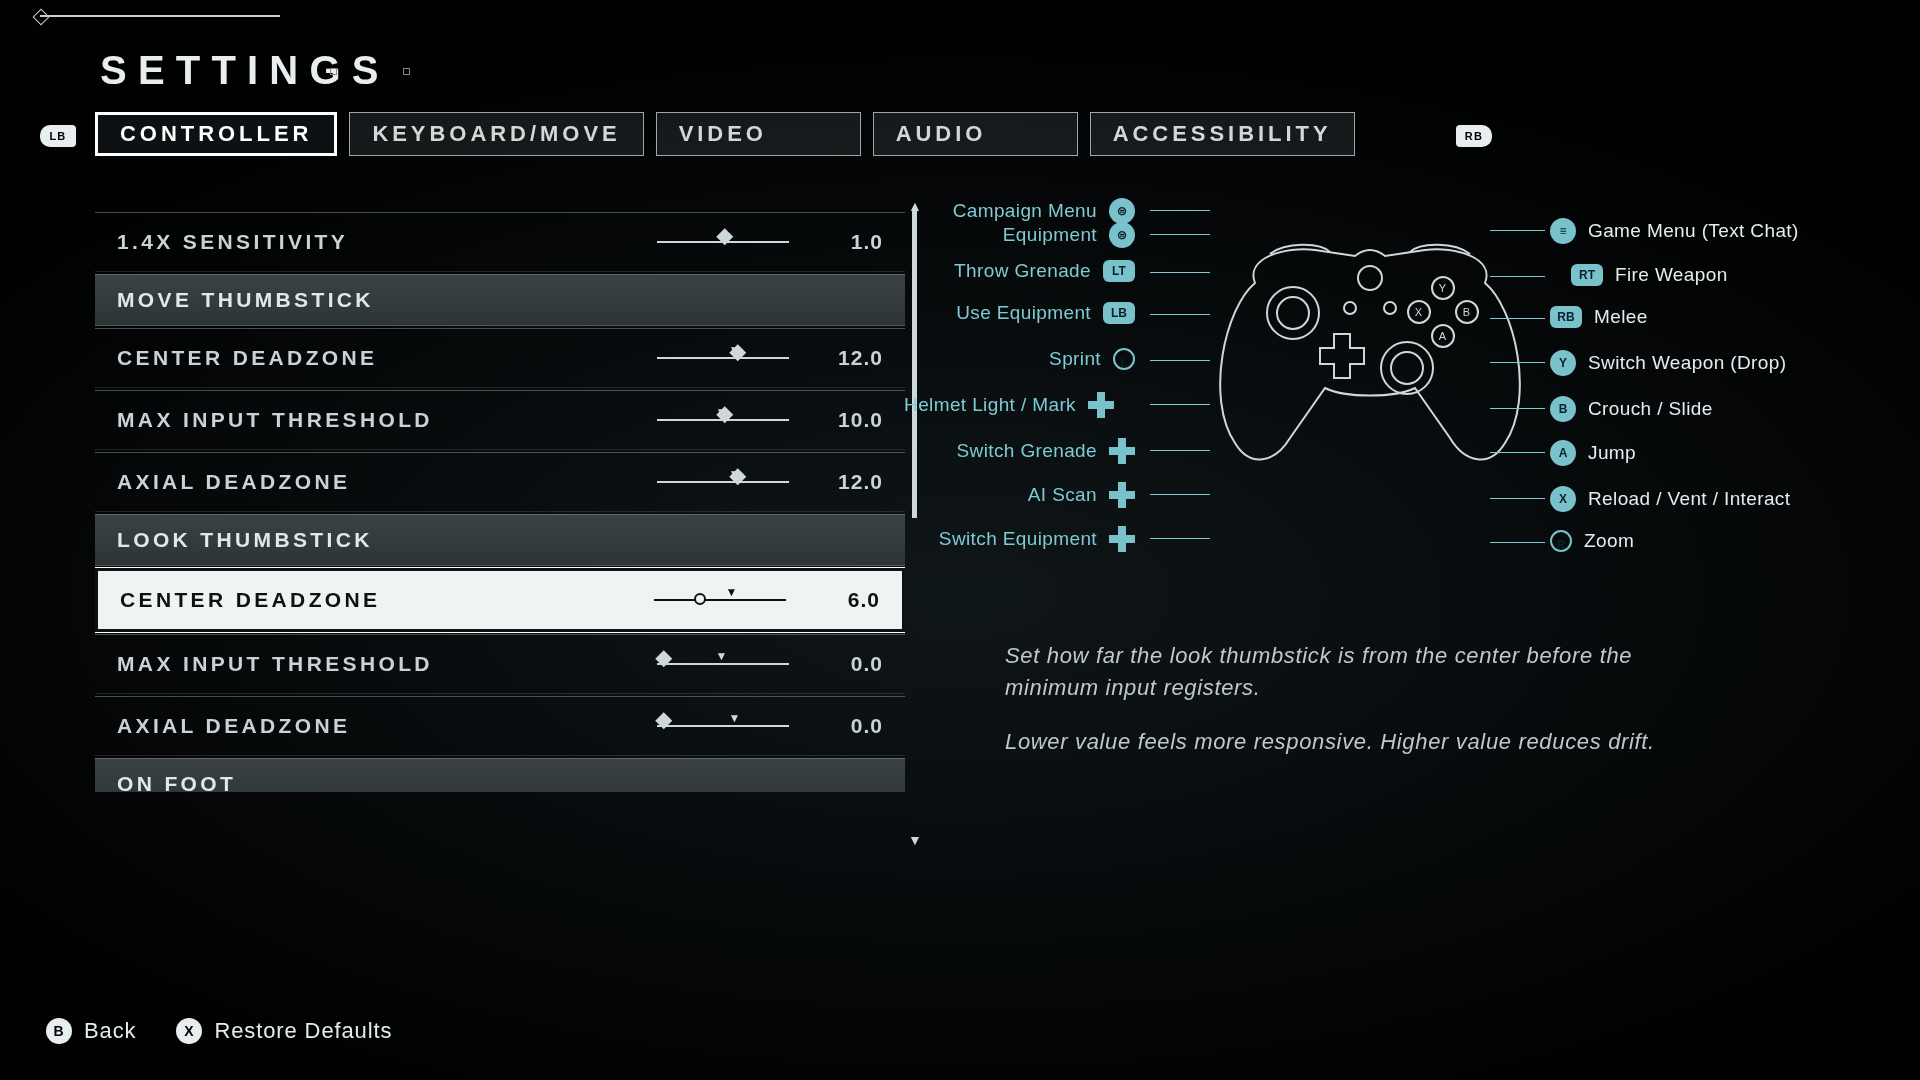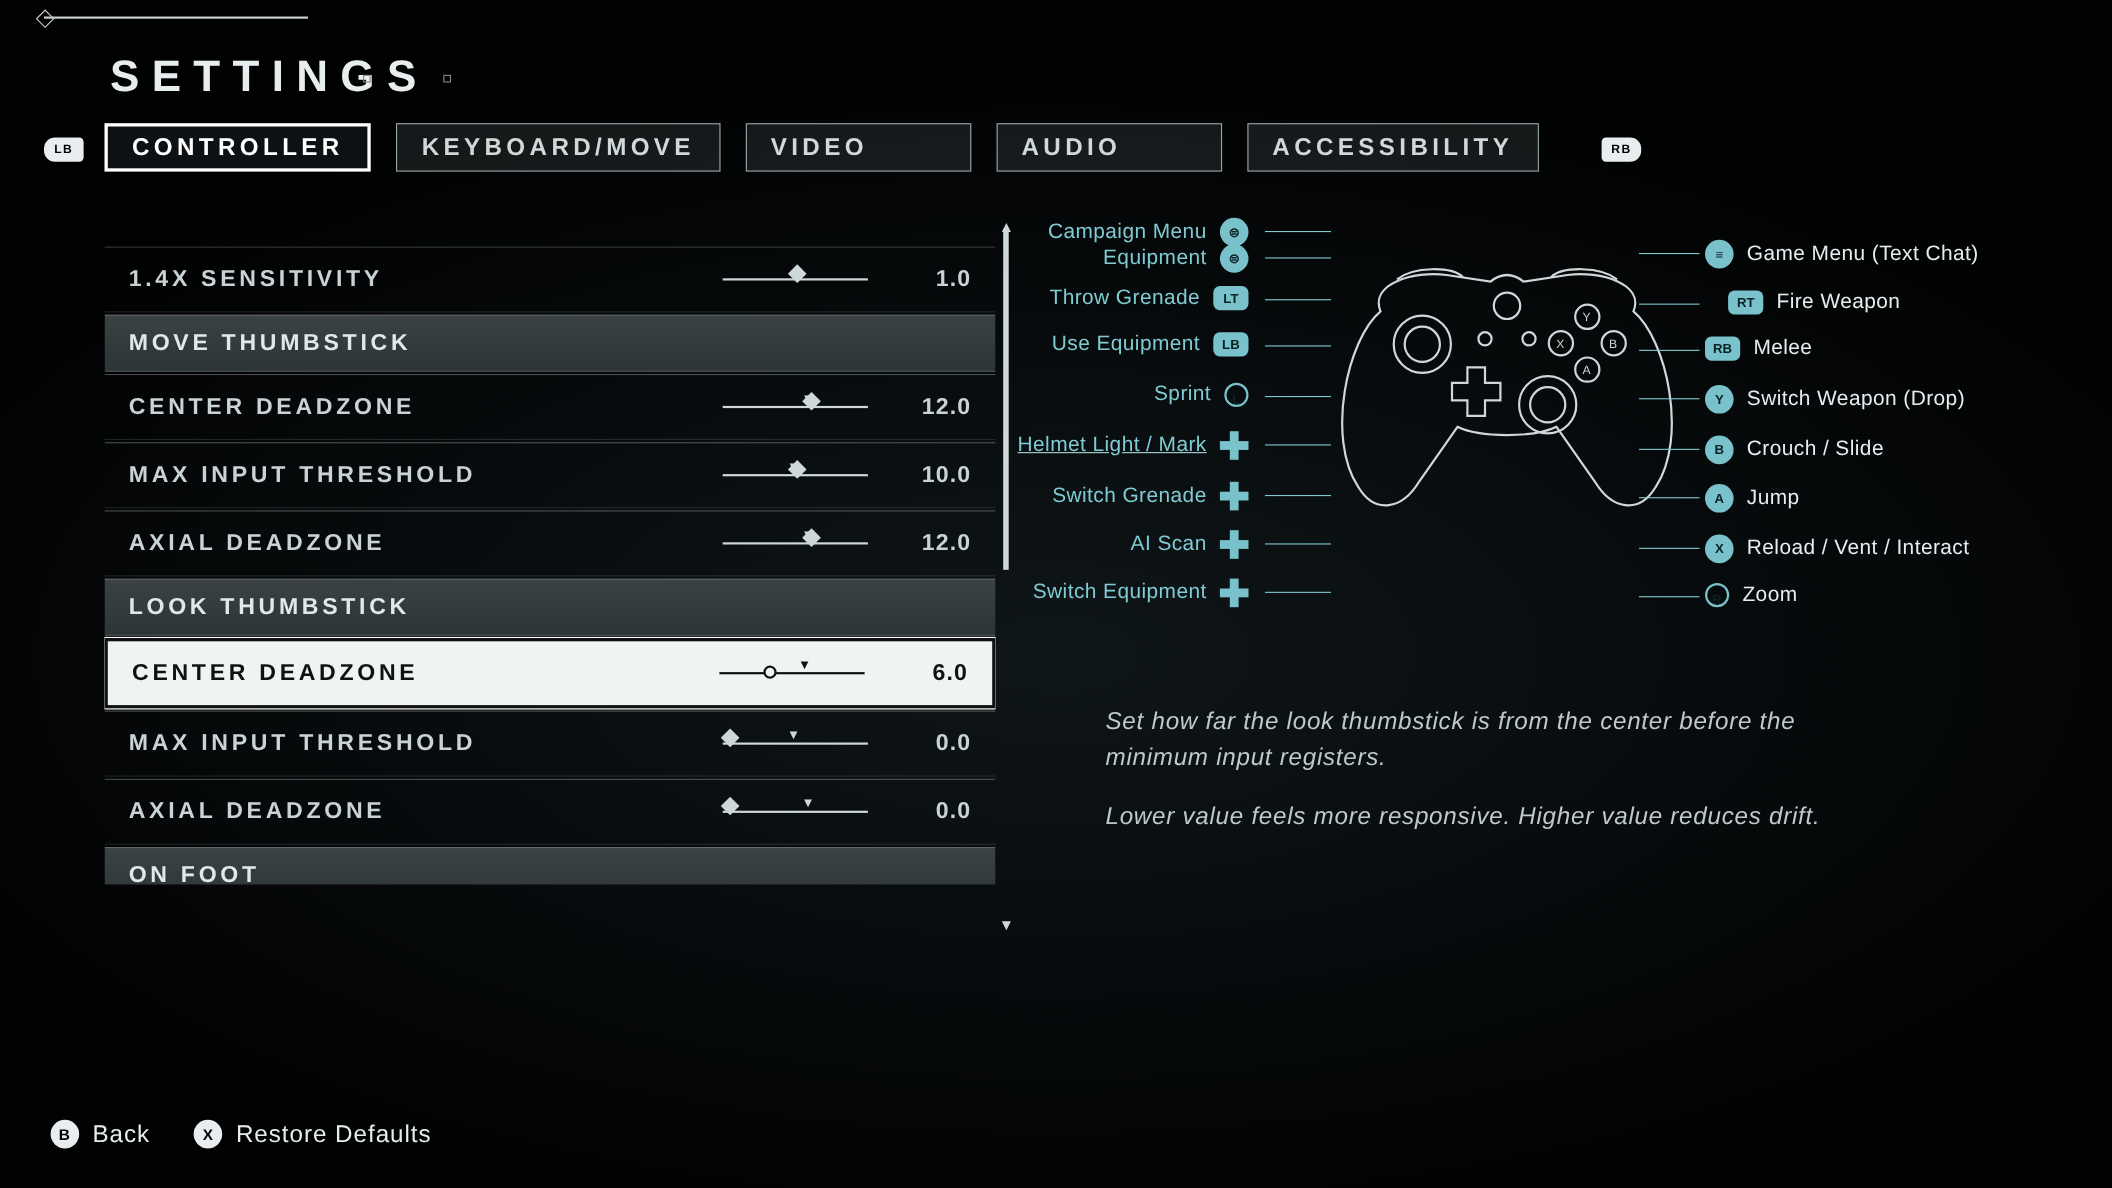--- a/index.html
+++ b/index.html
@@ -36,37 +36,37 @@
 
 .bumper {
   position:absolute; width:36px; height:22px; background:#e8eef0; color:#000;
   font-size:11px; font-weight:700; text-align:center; line-height:22px;
   border-radius:4px 10px 10px 4px;
 }
 .bumper.left  { top:125px; left:40px;  border-radius:10px 4px 4px 10px; }
 .bumper.right { top:125px; left:1456px; }
 .tabs {
   position:absolute; top:112px; left:95px;
-  display:flex; gap:23px;
+  display:flex; gap:12px;
 }
 .tab {
   min-width:205px; height:44px; padding:0 22px;
   border:1px solid #9aa8ab;
   background:rgba(60,70,72,0.35);
   color:#d0d8d8;
   font-size:22px; font-weight:600; letter-spacing:0.18em;
   display:flex; align-items:center;
 }
 .tab.active {
   border:3px solid #fff; background:rgba(15,20,22,0.85); color:#fff;
 }
 
 
 .list-wrap {
-  position:absolute; top:224px; left:95px; width:810px; height:580px;
+  position:absolute; top:212px; left:95px; width:810px; height:580px;
   overflow:hidden;
 }
 .scrollbar-arrow-up { position:absolute; top:198px; left:908px; color:#cfd8d8; font-size:14px; }
 .scrollbar-arrow-dn { position:absolute; top:832px; left:908px; color:#cfd8d8; font-size:14px; }
 .scrollbar-thumb {
   position:absolute; top:208px; left:912px; width:5px; height:310px;
   background:#cfd8d8;
 }
 .srow, .shdr {
   width:100%; height:60px; margin-bottom:2px;
@@ -302,21 +302,21 @@
     <div class="callout left" style="right: 735px; top: 104px;">
       <span class="call-btn pill">LB</span>
       <span class="txt">Use Equipment</span>
     </div>
     <div class="line" style="left: 200px; top: 116px; width: 60px;"></div>
     <div class="callout left" style="right: 735px; top: 150px;">
       <span class="call-btn stick">L</span>
       <span class="txt">Sprint</span>
     </div>
     <div class="line" style="left: 200px; top: 162px; width: 60px;"></div>
-    <div class="callout left" style="right: 735px; top: 194px; text-decoration: underline;">
+    <div class="callout left" style="right: 756px; top: 194px;">
       <span class="call-btn dpad"></span>
       <span class="txt">Helmet Light / Mark</span>
     </div>
     <div class="line" style="left: 200px; top: 206px; width: 60px;"></div>
     <div class="callout left" style="right: 735px; top: 240px;">
       <span class="call-btn dpad"></span>
       <span class="txt">Switch Grenade</span>
     </div>
     <div class="line" style="left: 200px; top: 252px; width: 60px;"></div>
     <div class="callout left" style="right: 735px; top: 284px;">

